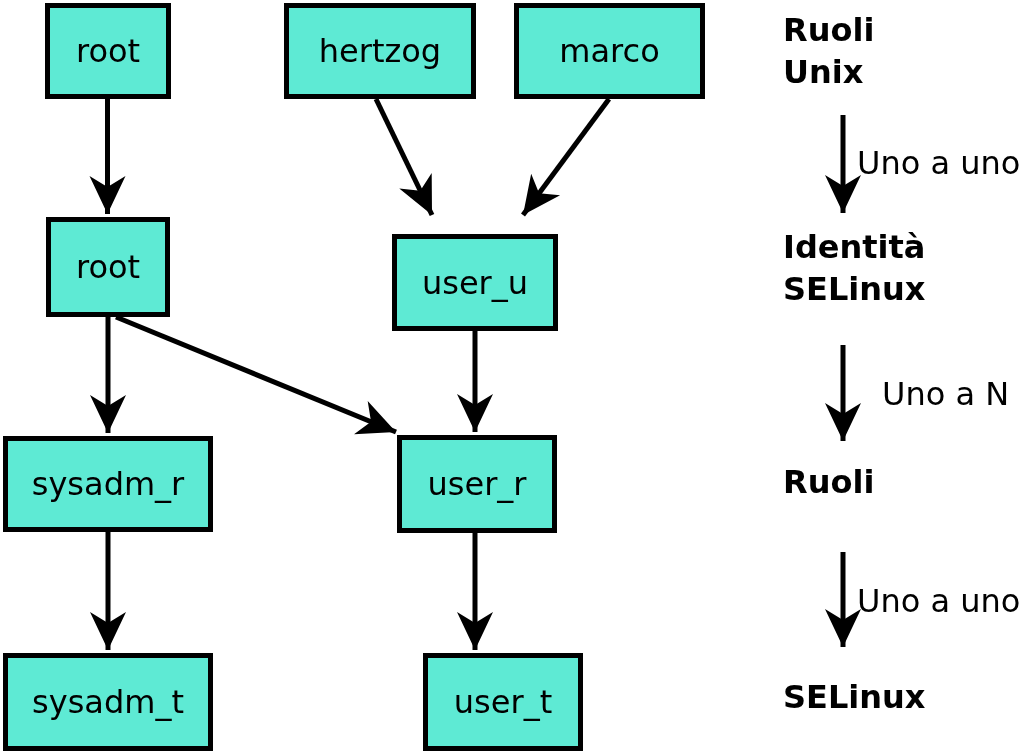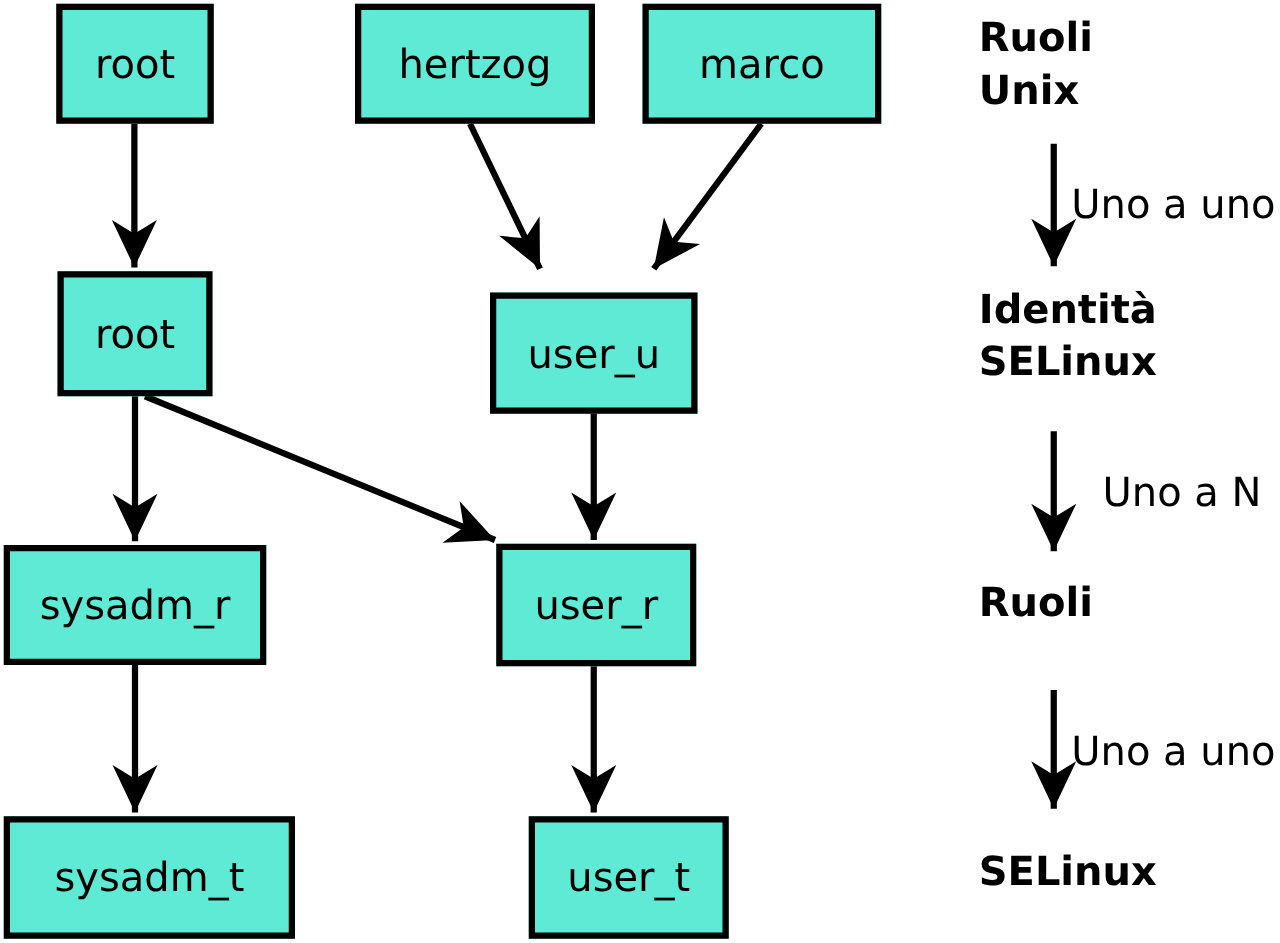--- a/index.html
+++ b/index.html
@@ -95,21 +95,21 @@
     <span>user_u</span>
   </div>
 
   <div class="node" style="left:3px; top:436px; width:210px; height:96px;">
     <span>sysadm_r</span>
   </div>
   <div class="node" style="left:397px; top:435px; width:160px; height:98px;">
     <span>user_r</span>
   </div>
 
-  <div class="node" style="left:3px; top:653px; width:233px; height:98px;">
+  <div class="node" style="left:3px; top:653px; width:210px; height:98px;">
     <span>sysadm_t</span>
   </div>
   <div class="node" style="left:397px; top:653px; width:160px; height:98px;margin-left:26px;">
     <span>user_t</span>
   </div>
 
   <div class="legend-heading" style="left:783px; top:9px;">
     <div>Ruoli</div>
     <div>Unix</div>
   </div>

